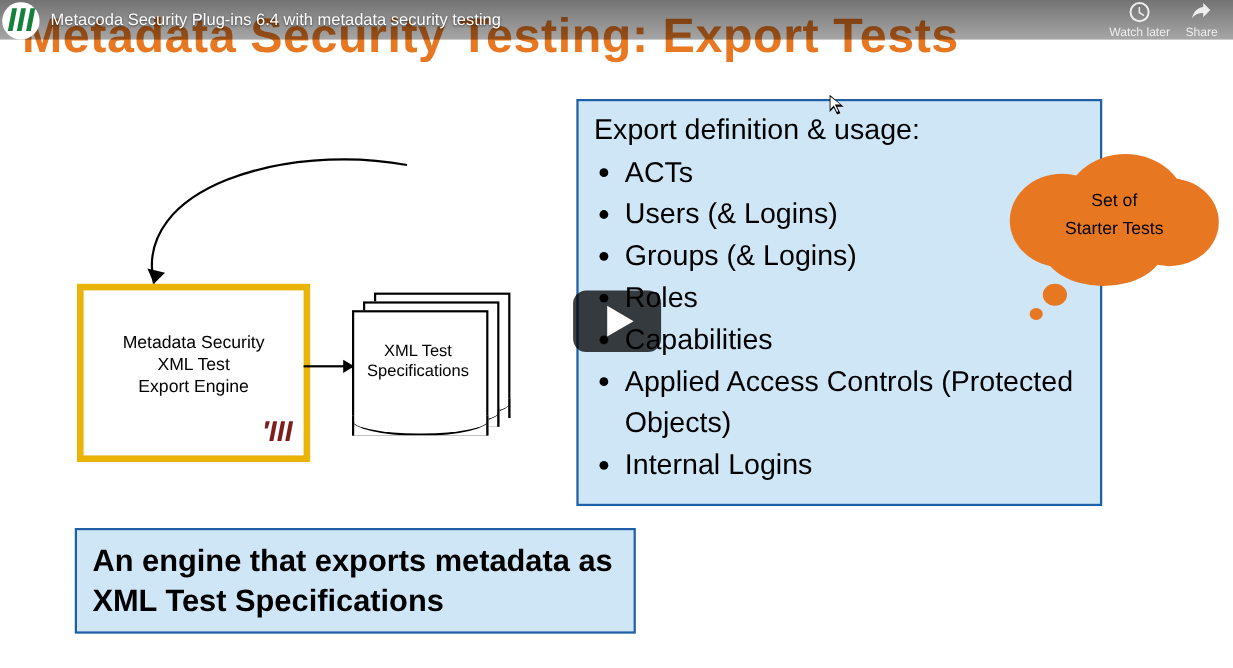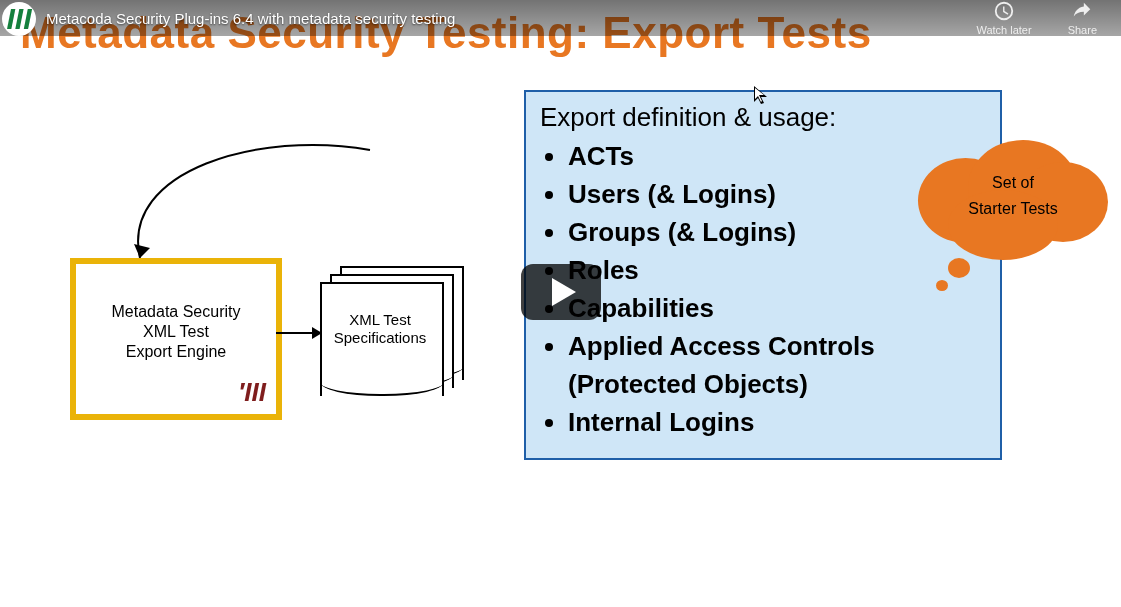--- a/index.html
+++ b/index.html
@@ -1,21 +1,21 @@
 <!DOCTYPE html>
 <html><head>
 <meta charset="utf-8">
 <style>
   html,body{margin:0;padding:0;width:1121px;height:607px;background:#fff;font-family:Arial,Helvetica,sans-serif;overflow:hidden;}
   .stage{position:relative;width:1121px;height:607px;}
   .topbar{position:absolute;top:0;left:0;right:0;height:36px;background:linear-gradient(to bottom,rgba(0,0,0,.55),rgba(0,0,0,.35));display:flex;align-items:center;color:#fff;font-size:15px;}
   .logo{width:34px;height:34px;margin:1px 10px 0 2px;background:#fff;border-radius:50%;display:flex;align-items:center;justify-content:center;}
   .logo-inner{font-weight:900;font-style:italic;color:#15803d;font-size:30px;}
   .video-title{flex:1;white-space:nowrap;overflow:hidden;text-overflow:ellipsis;text-shadow:0 1px 2px rgba(0,0,0,.6);}
-  .top-actions{display:flex;align-items:center;padding-right:24px;gap:36px;}
+  .top-actions{display:flex;align-items:center;padding-right:14px;gap:14px;}
   .top-act{display:flex;flex-direction:column;align-items:center;font-size:11px;color:#eee;gap:2px;}
   .top-act svg{width:22px;height:22px;fill:#eee;}
   .slide-title{position:absolute;top:8px;left:20px;font-size:44px;font-weight:700;color:#e87722;letter-spacing:.5px;}
   
   .db{position:absolute;left:372px;top:100px;width:108px;height:98px;}
   .db .cyl-top{position:absolute;top:0;left:0;width:108px;height:26px;border:2px solid #000;border-radius:50%;background:#fff;z-index:2;}
   .db .cyl-body{position:absolute;top:13px;left:0;width:108px;height:80px;border-left:2px solid #000;border-right:2px solid #000;border-bottom:2px solid #000;border-bottom-left-radius:54px 13px;border-bottom-right-radius:54px 13px;background:#fff;}
   .db .label{position:absolute;top:28px;left:0;width:108px;text-align:center;font-size:15px;line-height:18px;z-index:3;}
   
   .engine{position:absolute;left:70px;top:258px;width:200px;height:150px;border:6px solid #eab308;background:#fff;}
@@ -32,21 +32,21 @@
   .docs .label{position:absolute;left:0;top:45px;width:120px;text-align:center;font-size:15px;line-height:18px;z-index:4;}
   
   .arrow-h{position:absolute;left:276px;top:332px;width:44px;height:2px;background:#000;}
   .arrow-h::after{content:"";position:absolute;right:-2px;top:-5px;border-left:10px solid #000;border-top:6px solid transparent;border-bottom:6px solid transparent;}
   .curve{position:absolute;left:110px;top:140px;width:280px;height:130px;}
   
   .bluebox{position:absolute;left:524px;top:90px;width:478px;height:370px;background:#cfe6f7;border:2px solid #1f5fa8;padding:10px 14px;box-sizing:border-box;}
   .bluebox h2{margin:0 0 4px 0;font-size:26px;font-weight:400;}
   .bluebox ul{margin:0;padding-left:28px;}
   .bluebox li{font-size:26px;line-height:38px;font-weight:400;}
-  .bluebox li b{font-weight:700;}
+  .bluebox li b{font-weight:400;}
   
   .cloud{position:absolute;left:918px;top:140px;width:190px;height:120px;}
   .cloud .body{position:absolute;inset:0;}
   .cloud .c{position:absolute;background:#e87722;border-radius:50%;}
   .cloud .c1{width:95px;height:85px;left:0;top:18px;}
   .cloud .c2{width:110px;height:95px;left:50px;top:0;}
   .cloud .c3{width:90px;height:80px;left:100px;top:22px;}
   .cloud .c4{width:110px;height:70px;left:30px;top:50px;}
   .cloud .tail{position:absolute;background:#e87722;border-radius:50%;}
   .cloud .t1{width:22px;height:20px;left:30px;top:118px;}
@@ -120,20 +120,21 @@
         <div class="c c4"></div>
       <div class="tail t1"></div>
         <div class="tail t2"></div>
     </div>
     <div class="txt">
       <span>Set of</span><br>
       <span>Starter Tests</span>
     </div>
   </div>
 
+  <div class="caption">An engine that exports metadata as XML Test Specifications</div>
 
   <div class="play"></div>
 
   <svg class="cursor" width="16" height="20">
     <polygon points="0,0 0,16 4,12 7,18 10,17 7,11 13,11" fill="#000"></polygon>
     <polygon points="1,2 1,13 4,10 7,16 8,15 5,9 10,9" fill="#fff"></polygon>
   </svg>
 
   <div class="topbar">
     <div class="logo">

